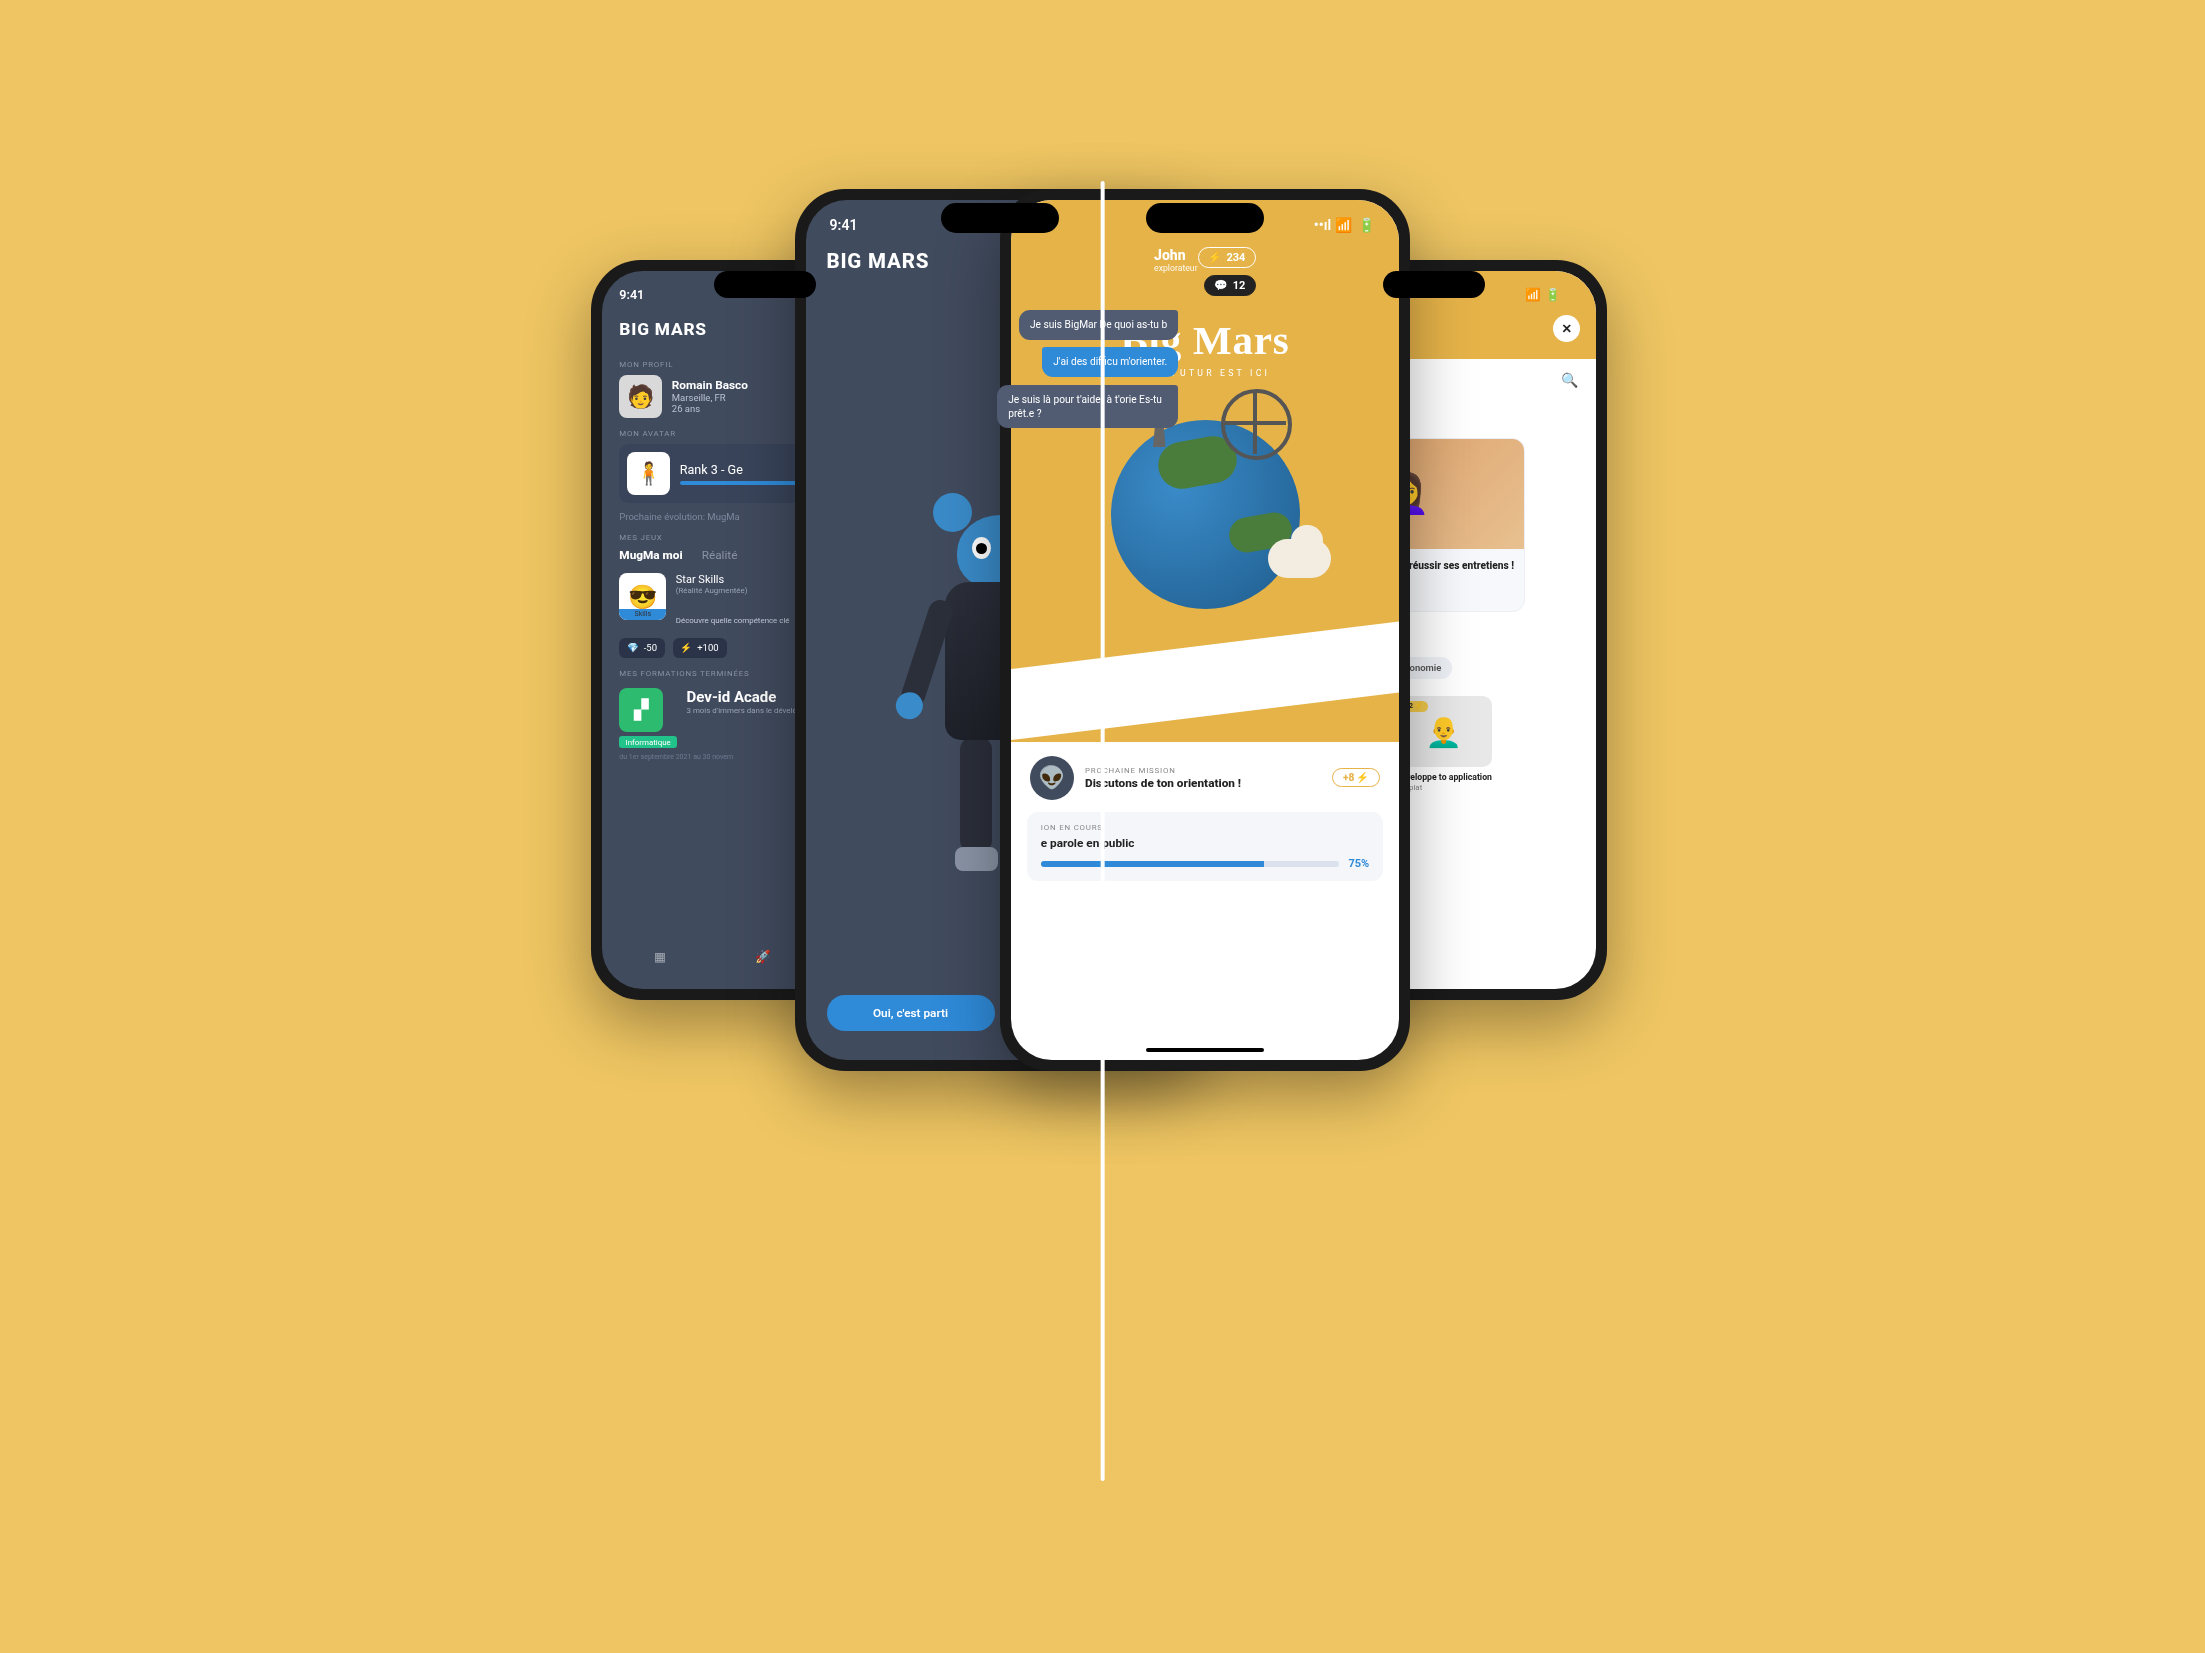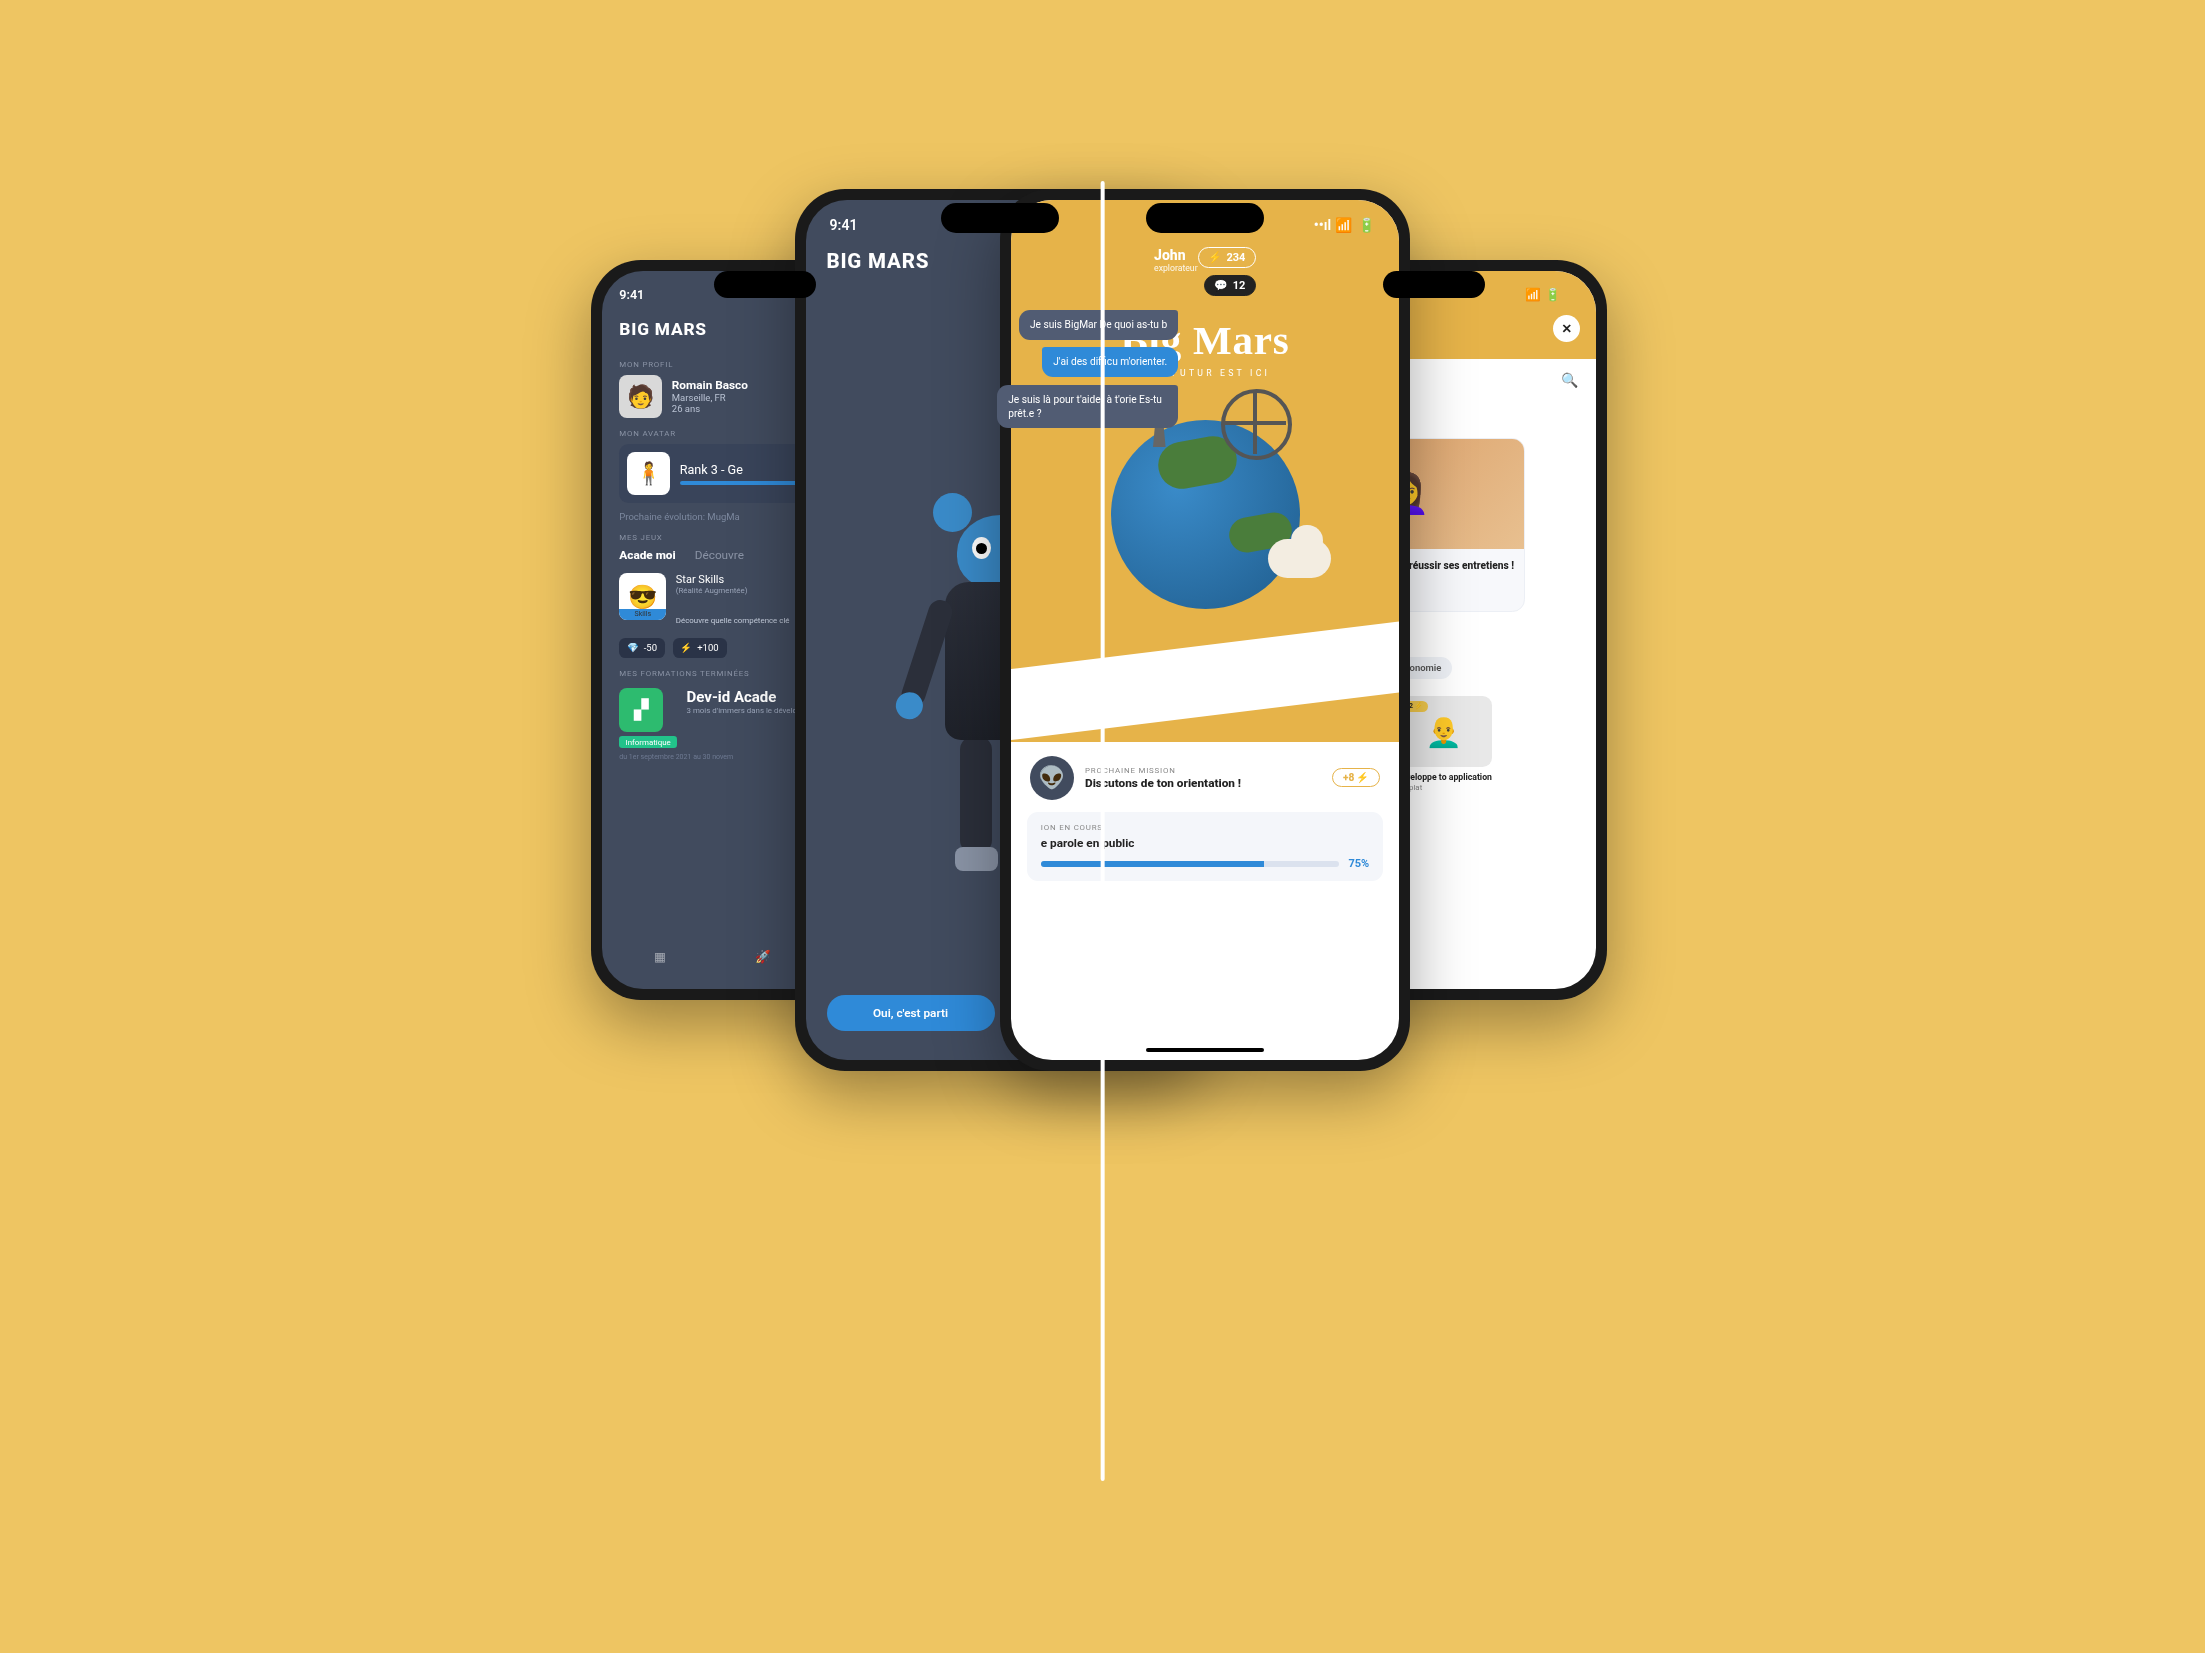--- a/index.html
+++ b/index.html
@@ -184,22 +184,22 @@
           <div class="avatar" style="background:#fff">🧍</div>
           <div style="flex:1">
             <div class="name">Rank 3 - Ge</div>
             <div class="rank-bar"></div>
           </div>
         </div>
         <div class="evolution">Prochaine évolution: MugMa</div>
 
         <div class="section-label">MES JEUX</div>
         <div class="tabs">
-          <span class="active">Acade moi</span>
-          <span>Découvre</span>
+          <span class="active">MugMa moi</span>
+          <span>Réalité</span>
         </div>
         <div class="game-card">
           <div class="game-thumb">😎
             <div class="skills-tag">Skills</div>
           </div>
           <div class="game-info">
             <div class="title">Star Skills</div>
             <div class="subtitle">(Réalité Augmentée)</div>
             <div class="desc">Découvre quelle compétence clé</div>
           </div>

